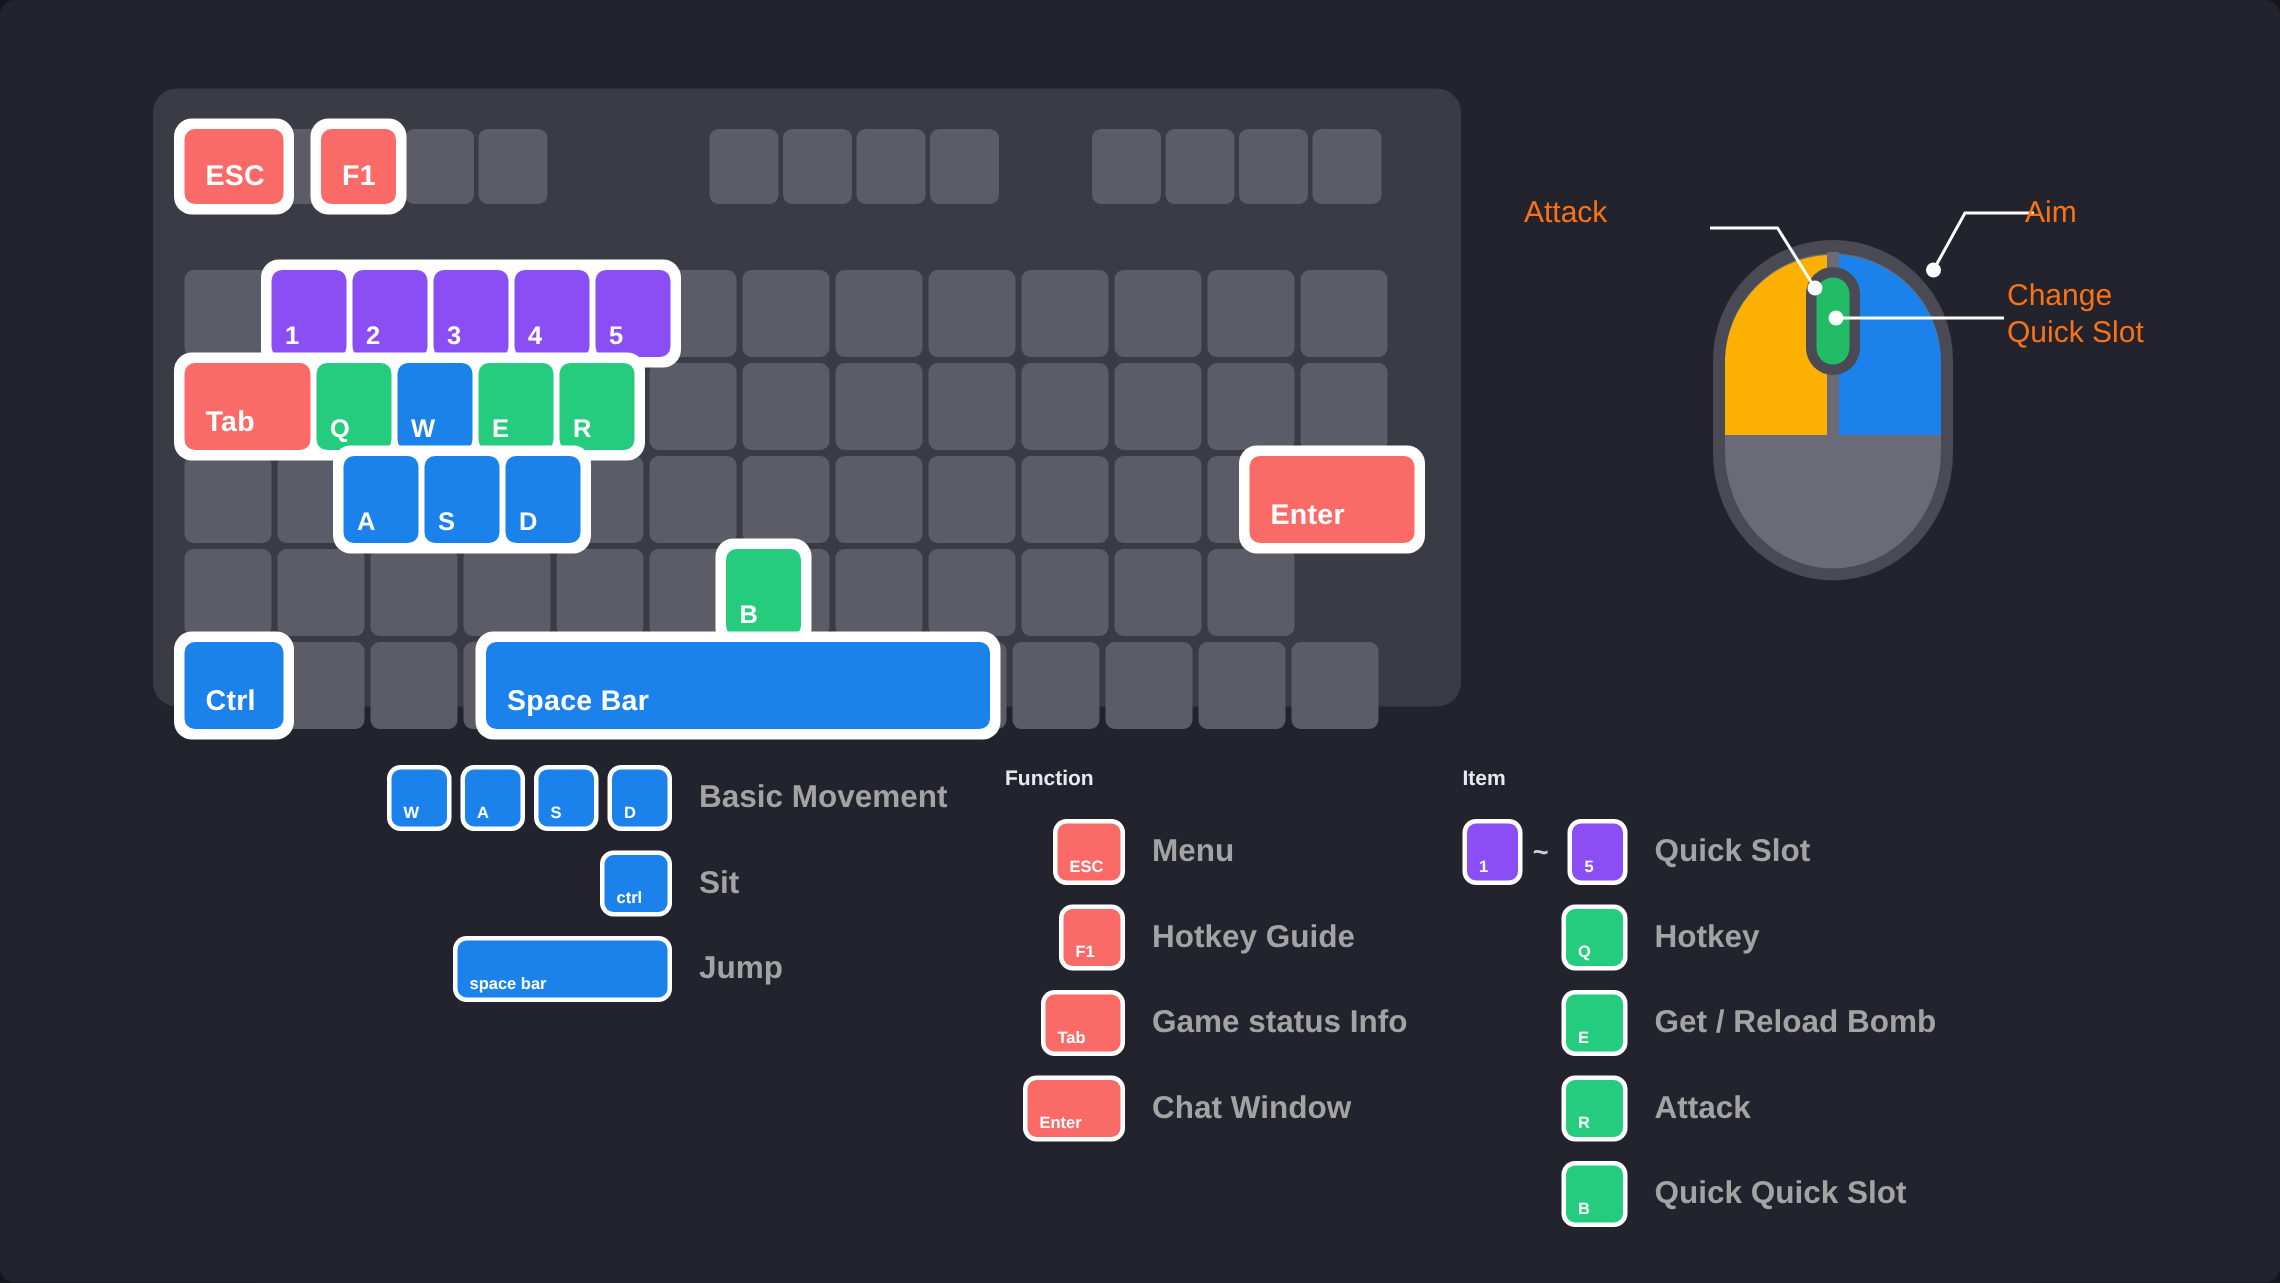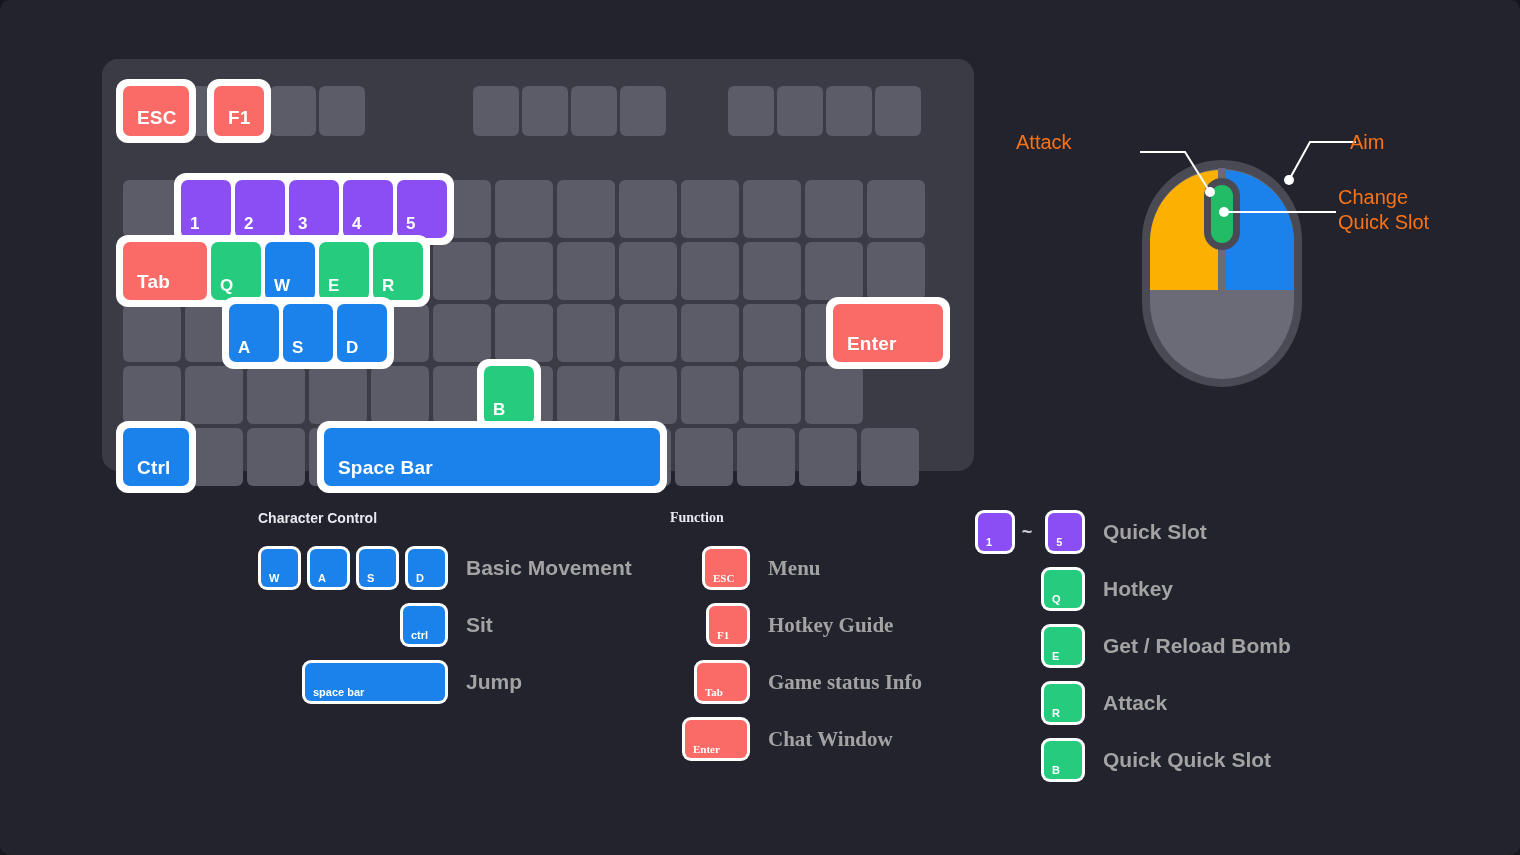--- a/index.html
+++ b/index.html
@@ -326,21 +326,20 @@
       <circle cx="224" cy="102" r="5" fill="#ffffff"></circle>
     </svg>
 
     <div class="mlabel" style="left:16px; top:20px;">Attack</div>
     <div class="mlabel" style="left:350px; top:20px;">Aim</div>
     <div class="mlabel" style="left:338px; top:75px;">Change
 Quick Slot</div>
   </div>
 
   <div class="legend-col" id="col-character" style="left:258px; top:510px; width:380px;">
-    <div class="legend-title">Character Control</div>
     <div class="legend-rows">
         <div class="legend-row">
           <div class="lkeys" style="width: 190px;">
             <div class="lkey" style="width: 44px; height: 44px;">
               <div class="lkey-inner" style="background: rgb(26, 130, 234);">
                 <span>W</span>
               </div>
             </div>
             <div class="lkey" style="width: 44px; height: 44px;">
               <div class="lkey-inner" style="background: rgb(26, 130, 234);">
@@ -376,21 +375,21 @@
               <div class="lkey-inner" style="background: rgb(26, 130, 234);">
                 <span>space bar</span>
               </div>
             </div>
           </div>
           <div class="ltext">Jump</div>
         </div>
       </div>
   </div>
 
-  <div class="legend-col" id="col-function" style="left:670px; top:510px; width:290px;font-family:Liberation Serif, serif;">
+  <div class="legend-col" id="col-function" style="left:670px; top:510px; width:290px;">
     <div class="legend-title">Function</div>
     <div class="legend-rows">
         <div class="legend-row">
           <div class="lkeys" style="width: 80px;">
             <div class="lkey" style="width: 48px; height: 44px;">
               <div class="lkey-inner" style="background: rgb(250, 106, 102);">
                 <span>ESC</span>
               </div>
             </div>
           </div>
@@ -423,20 +422,21 @@
                 <span>Enter</span>
               </div>
             </div>
           </div>
           <div class="ltext">Chat Window</div>
         </div>
       </div>
   </div>
 
   <div class="legend-col" id="col-item" style="left:975px; top:510px; width:330px;">
+    <div class="legend-title">Item</div>
     <div class="legend-rows">
         <div class="legend-row">
           <div class="lkeys" style="width: 110px;">
             <div class="lkey" style="width: 44px; height: 44px;">
               <div class="lkey-inner" style="background: rgb(139, 78, 245);">
                 <span>1</span>
               </div>
             </div>
             <span class="tilde">~</span>
             <div class="lkey" style="width: 44px; height: 44px;">

